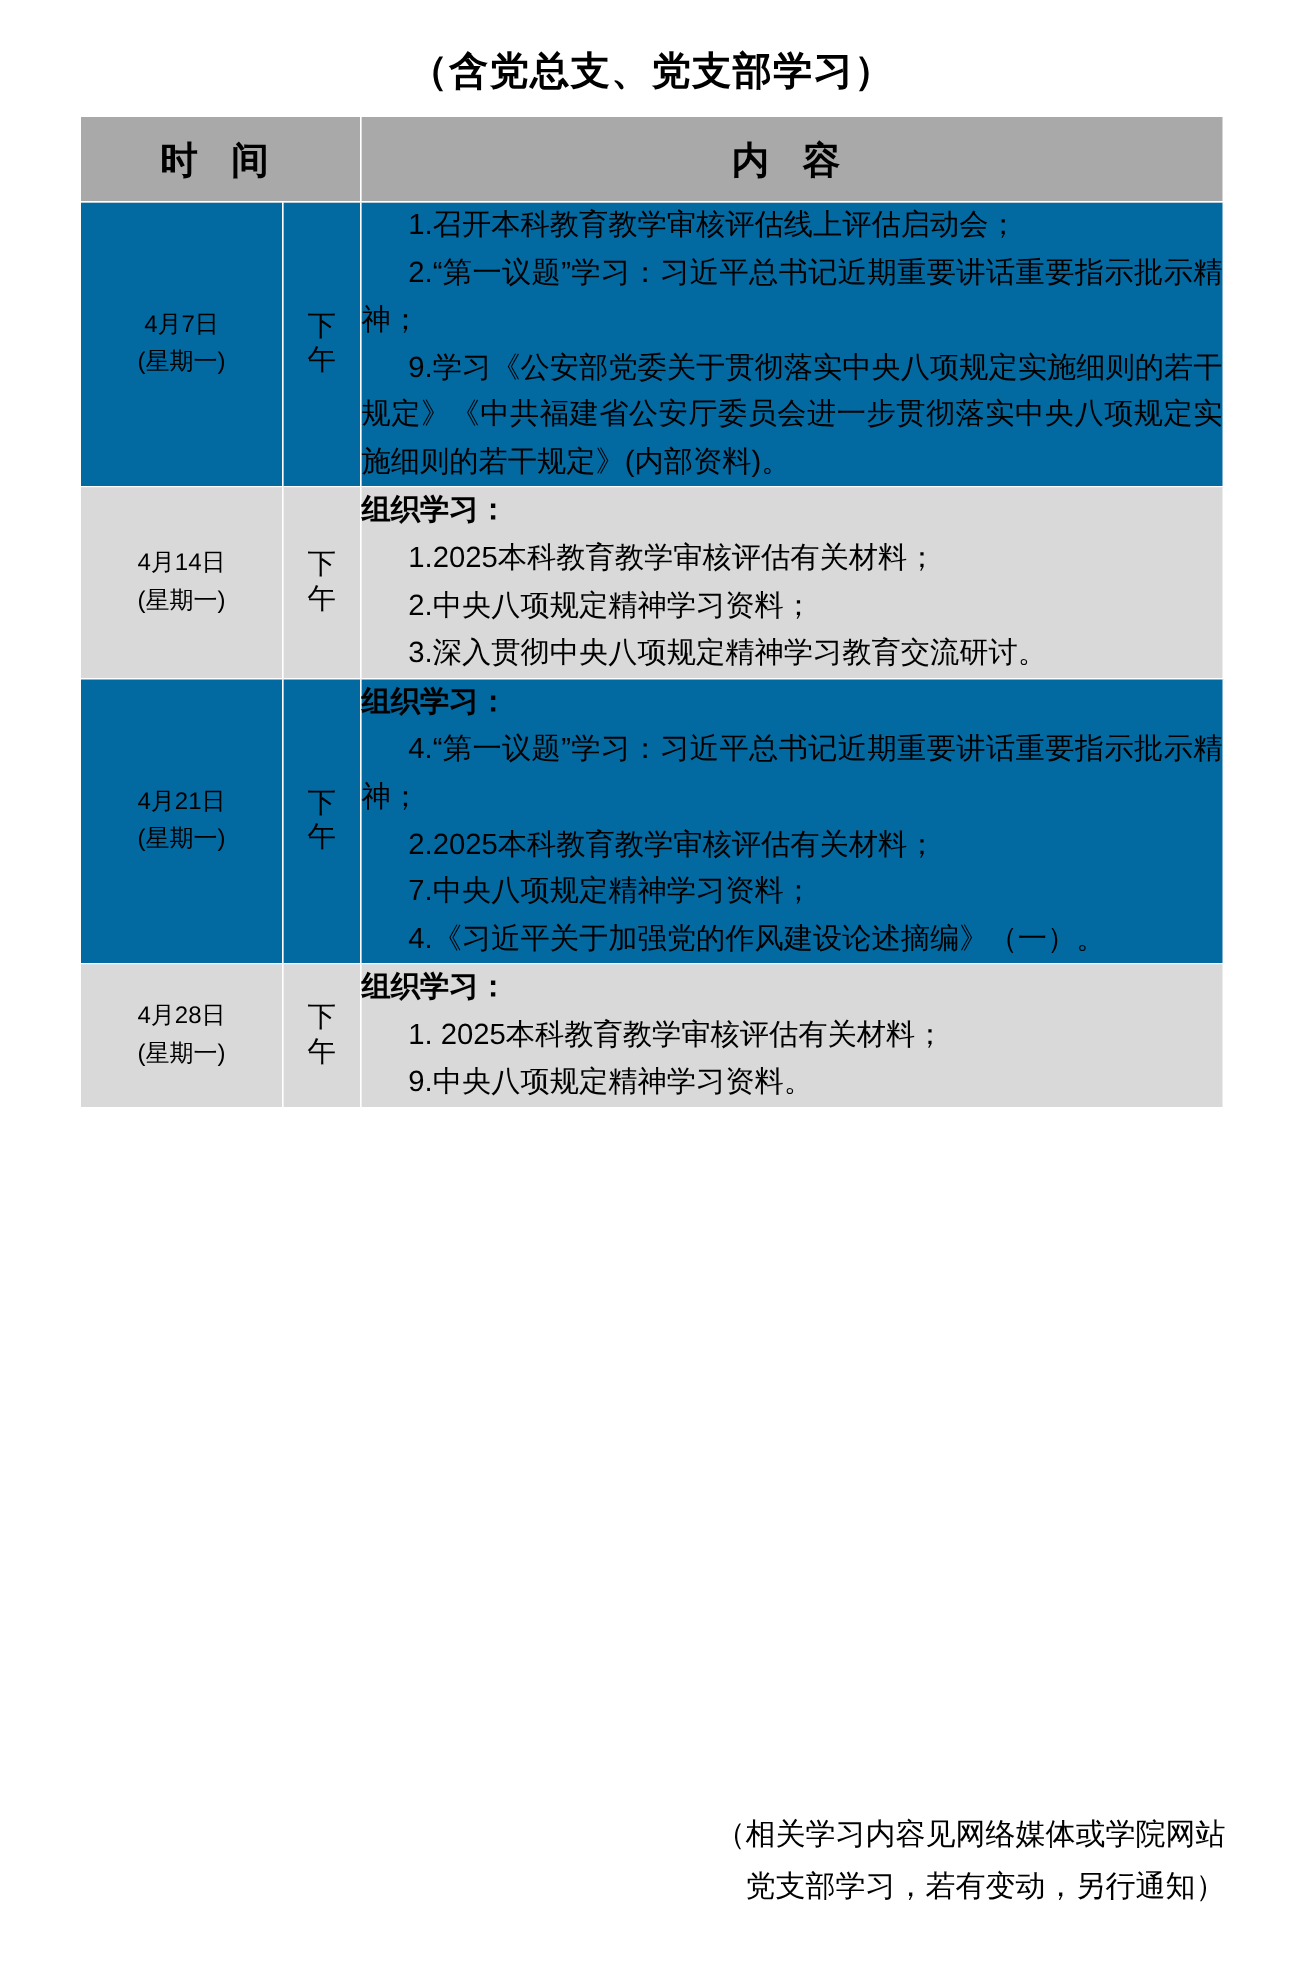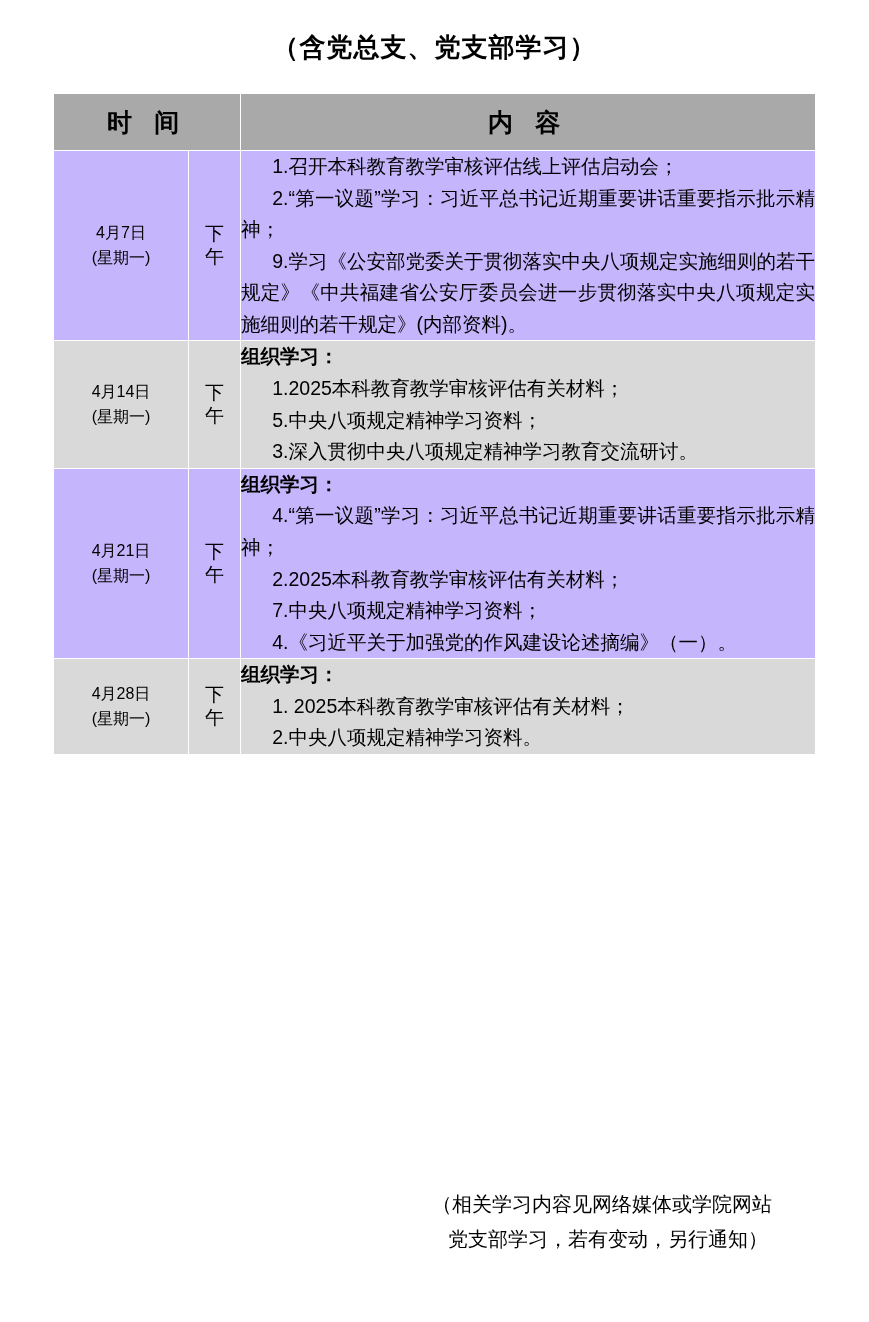--- a/index.html
+++ b/index.html
@@ -26,21 +26,21 @@
     text-align: center;
     font-family: "Liberation Serif", serif;
     font-size: 26px;
     font-weight: bold;
     letter-spacing: 1px;
     padding-top: 30px;
     padding-bottom: 12px;
   }
   table.schedule {
     border-collapse: collapse;
-    margin: 16px auto;
+    margin: 0 auto;
     width: 762px;
     table-layout: fixed;
   }
   table.schedule td, table.schedule th {
     border: 1px solid #ffffff;
     vertical-align: middle;
     padding: 0;
   }
   .head-row th {
     background: #a9a9a9;
@@ -48,21 +48,21 @@
     font-family: "Liberation Serif", serif;
     font-size: 25px;
     font-weight: bold;
     letter-spacing: 8px;
     text-align: center;
   }
   .col-date { width: 135px; }
   .col-half { width: 52px; }
   .col-content { width: 575px; }
 
-  .row-dark td { background: #c4b5fd; }
+  .row-dark td { background: #0369a1; }
   .row-light td { background: #d9d9d9; }
 
   .cell-date {
     text-align: center;
     font-family: "Liberation Sans", sans-serif;
     font-size: 16px;
     line-height: 1.55;
   }
   .cell-date .sub {
     display: block;
@@ -86,26 +86,26 @@
     font-weight: bold;
     display: block;
   }
   .cell-content .item {
     display: block;
     text-indent: 1.6em;
   }
   .footnote {
     position: absolute;
     right: 52px;
-    bottom: 65px;
+    bottom: 46px;
     width: 430px;
     font-family: "Liberation Serif", serif;
     font-size: 20px;
     line-height: 1.75;
-    text-align: center;
+    text-align: right;
   }
   .footnote span { display: block; }
   .footnote .l2 { text-indent: 0.6em; }
 </style>
 </head>
 <body>
 
 <div class="page">
 
   <div class="doc-title">（含党总支、党支部学习）</div>
@@ -143,21 +143,21 @@
         <span>4月14日</span>
         <span class="sub">(星期一)</span>
       </td>
       <td class="cell-half">
         <span>下</span>
         <span>午</span>
       </td>
       <td class="cell-content">
         <span class="lead">组织学习：</span>
         <span class="item">1.2025本科教育教学审核评估有关材料；</span>
-        <span class="item">5.中央八项规定精神学习资料；</span>
+        <span class="item">2.中央八项规定精神学习资料；</span>
         <span class="item">3.深入贯彻中央八项规定精神学习教育交流研讨。</span>
       </td>
     </tr>
 
     <tr class="row-dark">
       <td class="cell-date">
         <span>4月21日</span>
         <span class="sub">(星期一)</span>
       </td>
       <td class="cell-half">
@@ -178,21 +178,21 @@
         <span>4月28日</span>
         <span class="sub">(星期一)</span>
       </td>
       <td class="cell-half">
         <span>下</span>
         <span>午</span>
       </td>
       <td class="cell-content">
         <span class="lead">组织学习：</span>
         <span class="item">1. 2025本科教育教学审核评估有关材料；</span>
-        <span class="item">2.中央八项规定精神学习资料。</span>
+        <span class="item">9.中央八项规定精神学习资料。</span>
       </td>
     </tr>
   </tbody>
     </table>
 
   <div class="footnote">
     <span class="l1">（相关学习内容见网络媒体或学院网站</span>
     <span class="l2">党支部学习，若有变动，另行通知）</span>
   </div>
 

